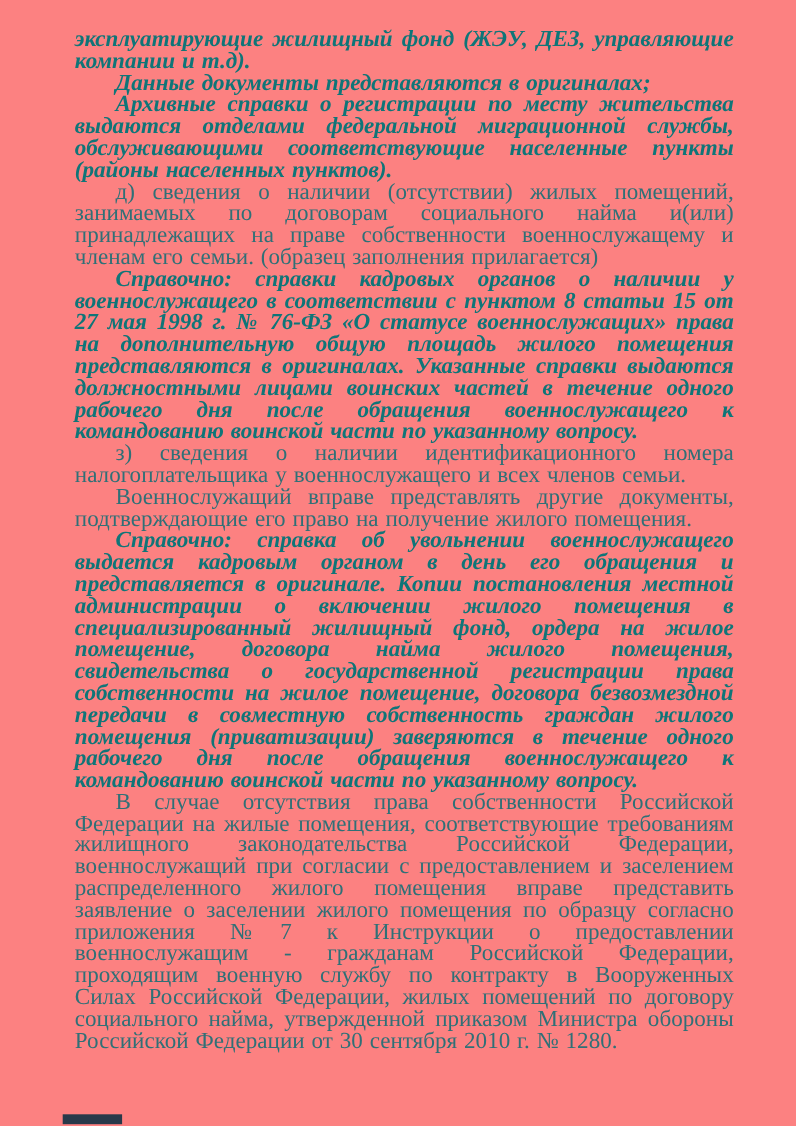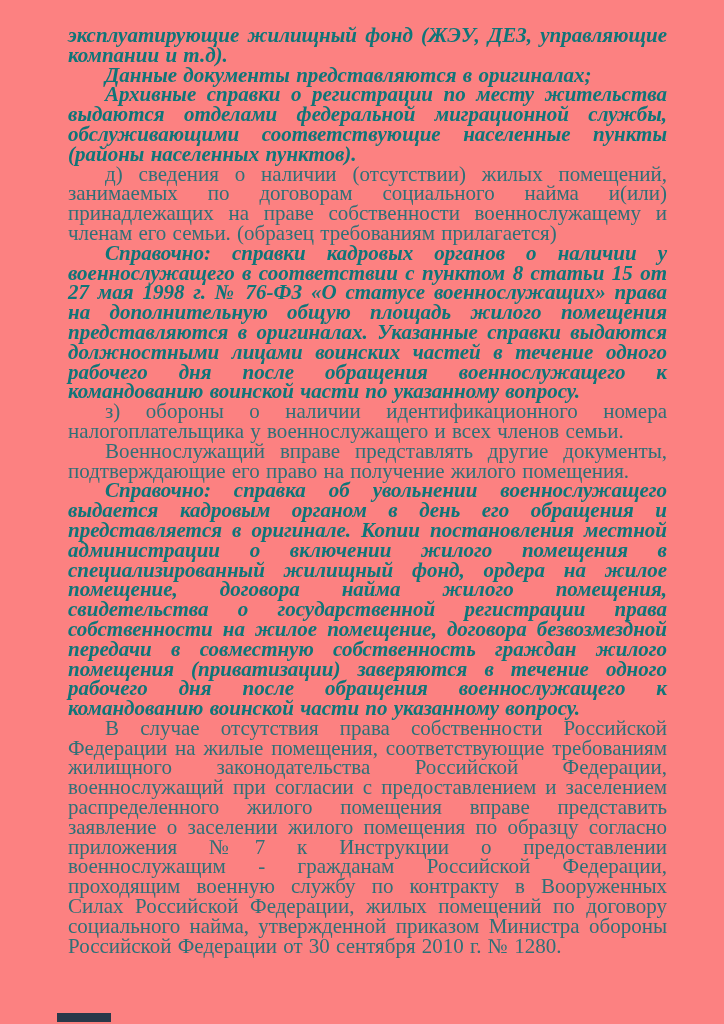--- a/index.html
+++ b/index.html
@@ -46,21 +46,21 @@
     background: #28394a;
   }
 </style>
 </head>
 <body>
 
 <div class="page">
   <p class="para emphasis continuation">эксплуатирующие жилищный фонд (ЖЭУ, ДЕЗ, управляющие компании и т.д).</p>
   <p class="para emphasis">Данные документы представляются в оригиналах;</p>
   <p class="para emphasis">Архивные справки о регистрации по месту жительства выдаются отделами федеральной миграционной службы, обслуживающими соответствующие населенные пункты (районы населенных пунктов).</p>
-  <p class="para">д) сведения о наличии (отсутствии) жилых помещений, занимаемых по договорам социального найма и(или) принадлежащих на праве собственности военнослужащему и членам его семьи. (образец требованиям прилагается)</p>
+  <p class="para">д) сведения о наличии (отсутствии) жилых помещений, занимаемых по договорам социального найма и(или) принадлежащих на праве собственности военнослужащему и членам его семьи. (образец заполнения прилагается)</p>
   <p class="para emphasis">Справочно: справки кадровых органов о наличии у военнослужащего в соответствии с пунктом 8 статьи 15 от 27 мая 1998 г. № 76-ФЗ «О статусе военнослужащих» права на дополнительную общую площадь жилого помещения представляются в оригиналах. Указанные справки выдаются должностными лицами воинских частей в течение одного рабочего дня после обращения военнослужащего к командованию воинской части по указанному вопросу.</p>
-  <p class="para">з) обороны о наличии идентификационного номера налогоплательщика у военнослужащего и всех членов семьи.</p>
+  <p class="para">з) сведения о наличии идентификационного номера налогоплательщика у военнослужащего и всех членов семьи.</p>
   <p class="para">Военнослужащий вправе представлять другие документы, подтверждающие его право на получение жилого помещения.</p>
   <p class="para emphasis">Справочно: справка об увольнении военнослужащего выдается кадровым органом в день его обращения и представляется в оригинале. Копии постановления местной администрации о включении жилого помещения в специализированный жилищный фонд, ордера на жилое помещение, договора найма жилого помещения, свидетельства о государственной регистрации права собственности на жилое помещение, договора безвозмездной передачи в совместную собственность граждан жилого помещения (приватизации) заверяются в течение одного рабочего дня после обращения военнослужащего к командованию воинской части по указанному вопросу.</p>
   <p class="para">В случае отсутствия права собственности Российской Федерации на жилые помещения, соответствующие требованиям жилищного законодательства Российской Федерации, военнослужащий при согласии с предоставлением и заселением распределенного жилого помещения вправе представить заявление о заселении жилого помещения по образцу согласно приложения №7 к Инструкции о предоставлении военнослужащим - гражданам Российской Федерации, проходящим военную службу по контракту в Вооруженных Силах Российской Федерации, жилых помещений по договору социального найма, утвержденной приказом Министра обороны Российской Федерации от 30 сентября 2010 г. № 1280.</p>
 </div>
 
 <div class="bottom-bar"></div>
 
 </body></html>

